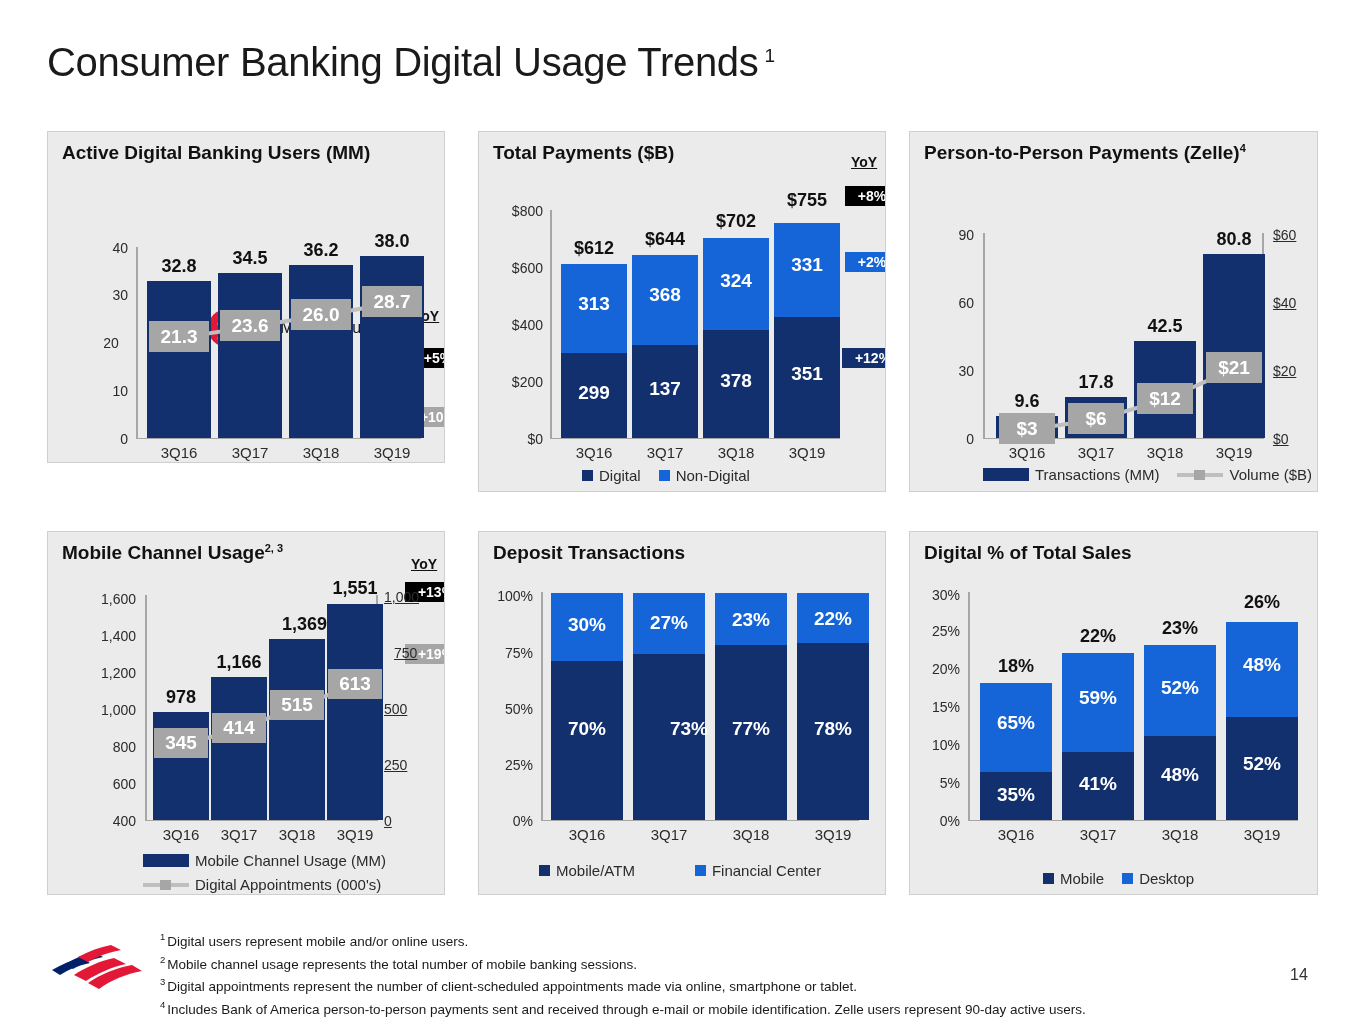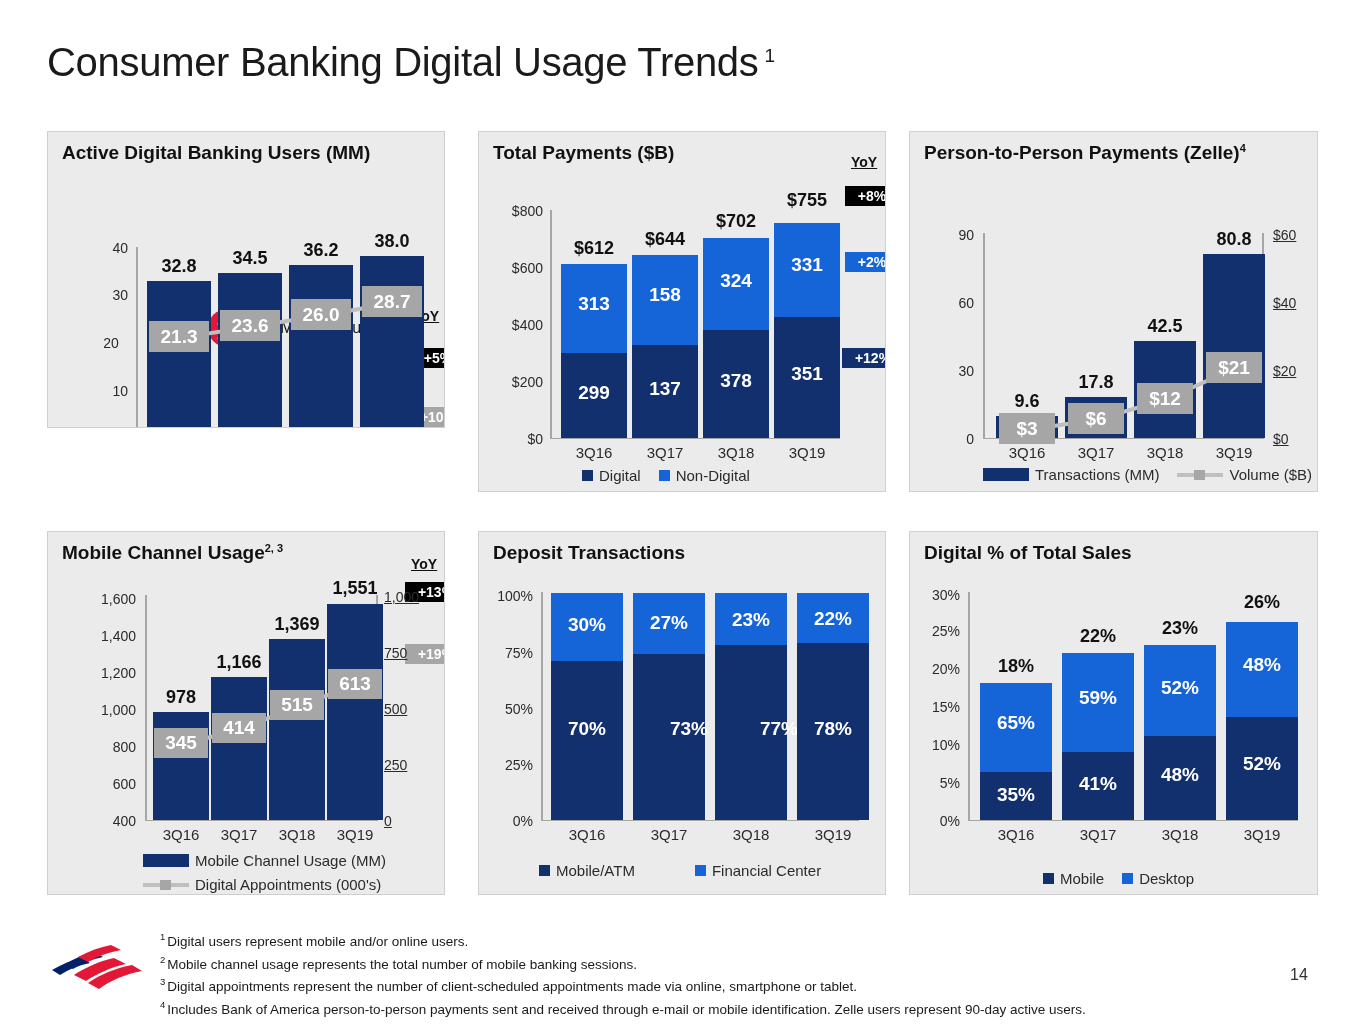--- a/index.html
+++ b/index.html
@@ -14,21 +14,21 @@
     font-size:40px;font-weight:400;color:#1a1a1a;letter-spacing:-0.3px;
     white-space:nowrap;
   }
   #slide-title sup{font-size:19px;vertical-align:super;margin-left:6px;font-weight:400;}
 
   
   .panel{
     position:absolute;background:#ebebeb;border:1px solid #cfcfcf;
     box-sizing:border-box;overflow:hidden;
   }
-  .p1{left:47px;  top:131px; width:398px; height:297px;}
+  .p1{left:47px;  top:131px; width:398px; height:332px;}
   .p2{left:478px; top:131px; width:408px; height:361px;}
   .p3{left:909px; top:131px; width:409px; height:361px;}
   .p4{left:47px;  top:531px; width:398px; height:364px;}
   .p5{left:478px; top:531px; width:408px; height:364px;}
   .p6{left:909px; top:531px; width:409px; height:364px;padding-left:32px;}
 
   .panel-title{
     position:absolute;left:14px;top:10px;
     font-size:19px;font-weight:bold;color:#111;white-space:nowrap;
   }
@@ -214,21 +214,21 @@
 
     <div class="bar navy" style="left:82px;top:221px;width:66px;height:85px;"></div>
     <div class="bar blue" style="left:82px;top:132px;width:66px;height:89px;"></div>
     <div class="seg-label" style="left:82px;top:250px;width:66px;">299</div>
     <div class="seg-label" style="left:82px;top:161px;width:66px;">313</div>
     <div class="bar-label" style="left:82px;top:106px;width:66px;">$612</div>
 
     <div class="bar navy" style="left:153px;top:213px;width:66px;height:93px;"></div>
     <div class="bar blue" style="left:153px;top:123px;width:66px;height:90px;"></div>
     <div class="seg-label" style="left:153px;top:246px;width:66px;">137</div>
-    <div class="seg-label" style="left:153px;top:152px;width:66px;">158</div>
+    <div class="seg-label" style="left:153px;top:152px;width:66px;">368</div>
     <div class="bar-label" style="left:153px;top:97px;width:66px;">$644</div>
 
     <div class="bar navy" style="left:224px;top:198px;width:66px;height:108px;"></div>
     <div class="bar blue" style="left:224px;top:106px;width:66px;height:92px;"></div>
     <div class="seg-label" style="left:224px;top:238px;width:66px;">378</div>
     <div class="seg-label" style="left:224px;top:138px;width:66px;">324</div>
     <div class="bar-label" style="left:224px;top:79px;width:66px;">$702</div>
 
     <div class="bar navy" style="left:295px;top:185px;width:66px;height:121px;"></div>
     <div class="bar blue" style="left:295px;top:91px;width:66px;height:94px;"></div>
@@ -329,31 +329,31 @@
     <div class="tick" style="left:10px;top:245px;width:78px;">600</div>
     <div class="tick" style="left:10px;top:208px;width:78px;">800</div>
     <div class="tick" style="left:10px;top:171px;width:78px;">1,000</div>
     <div class="tick" style="left:10px;top:134px;width:78px;">1,200</div>
     <div class="tick" style="left:10px;top:97px;width:78px;">1,400</div>
     <div class="tick" style="left:10px;top:60px;width:78px;">1,600</div>
 
     <div class="tick left-ax" style="left:336px;top:282px;width:60px;">0</div>
     <div class="tick left-ax" style="left:336px;top:226px;width:60px;">250</div>
     <div class="tick left-ax" style="left:336px;top:170px;width:60px;">500</div>
-    <div class="tick left-ax" style="left:336px;top:114px;width:60px;">750</div>
+    <div class="tick left-ax" style="left:336px;top:114px;width:60px;padding-left:10px;">750</div>
     <div class="tick left-ax" style="left:336px;top:58px;width:60px;">1,000</div>
 
     <div class="bar navy" style="left:105px;top:180px;width:56px;height:108px;"></div>
     <div class="bar navy" style="left:163px;top:145px;width:56px;height:143px;"></div>
     <div class="bar navy" style="left:221px;top:107px;width:56px;height:181px;"></div>
     <div class="bar navy" style="left:279px;top:72px;width:56px;height:216px;"></div>
 
     <div class="bar-label" style="left:103px;top:155px;width:60px;">978</div>
     <div class="bar-label" style="left:161px;top:120px;width:60px;">1,166</div>
-    <div class="bar-label" style="left:219px;top:82px;width:60px;">1,369</div>
+    <div class="bar-label" style="left:219px;top:82px;width:60px;text-align:right;">1,369</div>
     <div class="bar-label" style="left:277px;top:46px;width:60px;">1,551</div>
 
     <div class="lineseg" style="left:133px;top:211px;width:58px;transform:rotate(-15deg);"></div>
     <div class="lineseg" style="left:191px;top:196px;width:58px;transform:rotate(-22deg);"></div>
     <div class="lineseg" style="left:249px;top:173px;width:58px;transform:rotate(-21deg);"></div>
 
     <div class="greybox" style="left:106px;top:196px;width:54px;height:30px;">345</div>
     <div class="greybox" style="left:164px;top:181px;width:54px;height:30px;">414</div>
     <div class="greybox" style="left:222px;top:158px;width:54px;height:30px;">515</div>
     <div class="greybox" style="left:280px;top:137px;width:54px;height:30px;">613</div>
@@ -398,21 +398,21 @@
     <div class="seg-label" style="left:72px;top:186px;width:72px;">70%</div>
     <div class="seg-label" style="left:72px;top:82px;width:72px;">30%</div>
 
     <div class="bar navy" style="left:154px;top:122px;width:72px;height:166px;"></div>
     <div class="bar blue" style="left:154px;top:61px;width:72px;height:61px;"></div>
     <div class="seg-label" style="left:154px;top:186px;width:72px;padding-left:20px;">73%</div>
     <div class="seg-label" style="left:154px;top:80px;width:72px;">27%</div>
 
     <div class="bar navy" style="left:236px;top:113px;width:72px;height:175px;"></div>
     <div class="bar blue" style="left:236px;top:61px;width:72px;height:52px;"></div>
-    <div class="seg-label" style="left:236px;top:186px;width:72px;margin-left:28px;">77%</div>
+    <div class="seg-label" style="left:236px;top:186px;width:72px;">77%</div>
     <div class="seg-label" style="left:236px;top:77px;width:72px;">23%</div>
 
     <div class="bar navy" style="left:318px;top:111px;width:72px;height:177px;"></div>
     <div class="bar blue" style="left:318px;top:61px;width:72px;height:50px;"></div>
     <div class="seg-label" style="left:318px;top:186px;width:72px;">78%</div>
     <div class="seg-label" style="left:318px;top:76px;width:72px;">22%</div>
 
     <div class="cat" style="left:72px;top:294px;width:72px;">3Q16</div>
     <div class="cat" style="left:154px;top:294px;width:72px;">3Q17</div>
     <div class="cat" style="left:236px;top:294px;width:72px;">3Q18</div>

